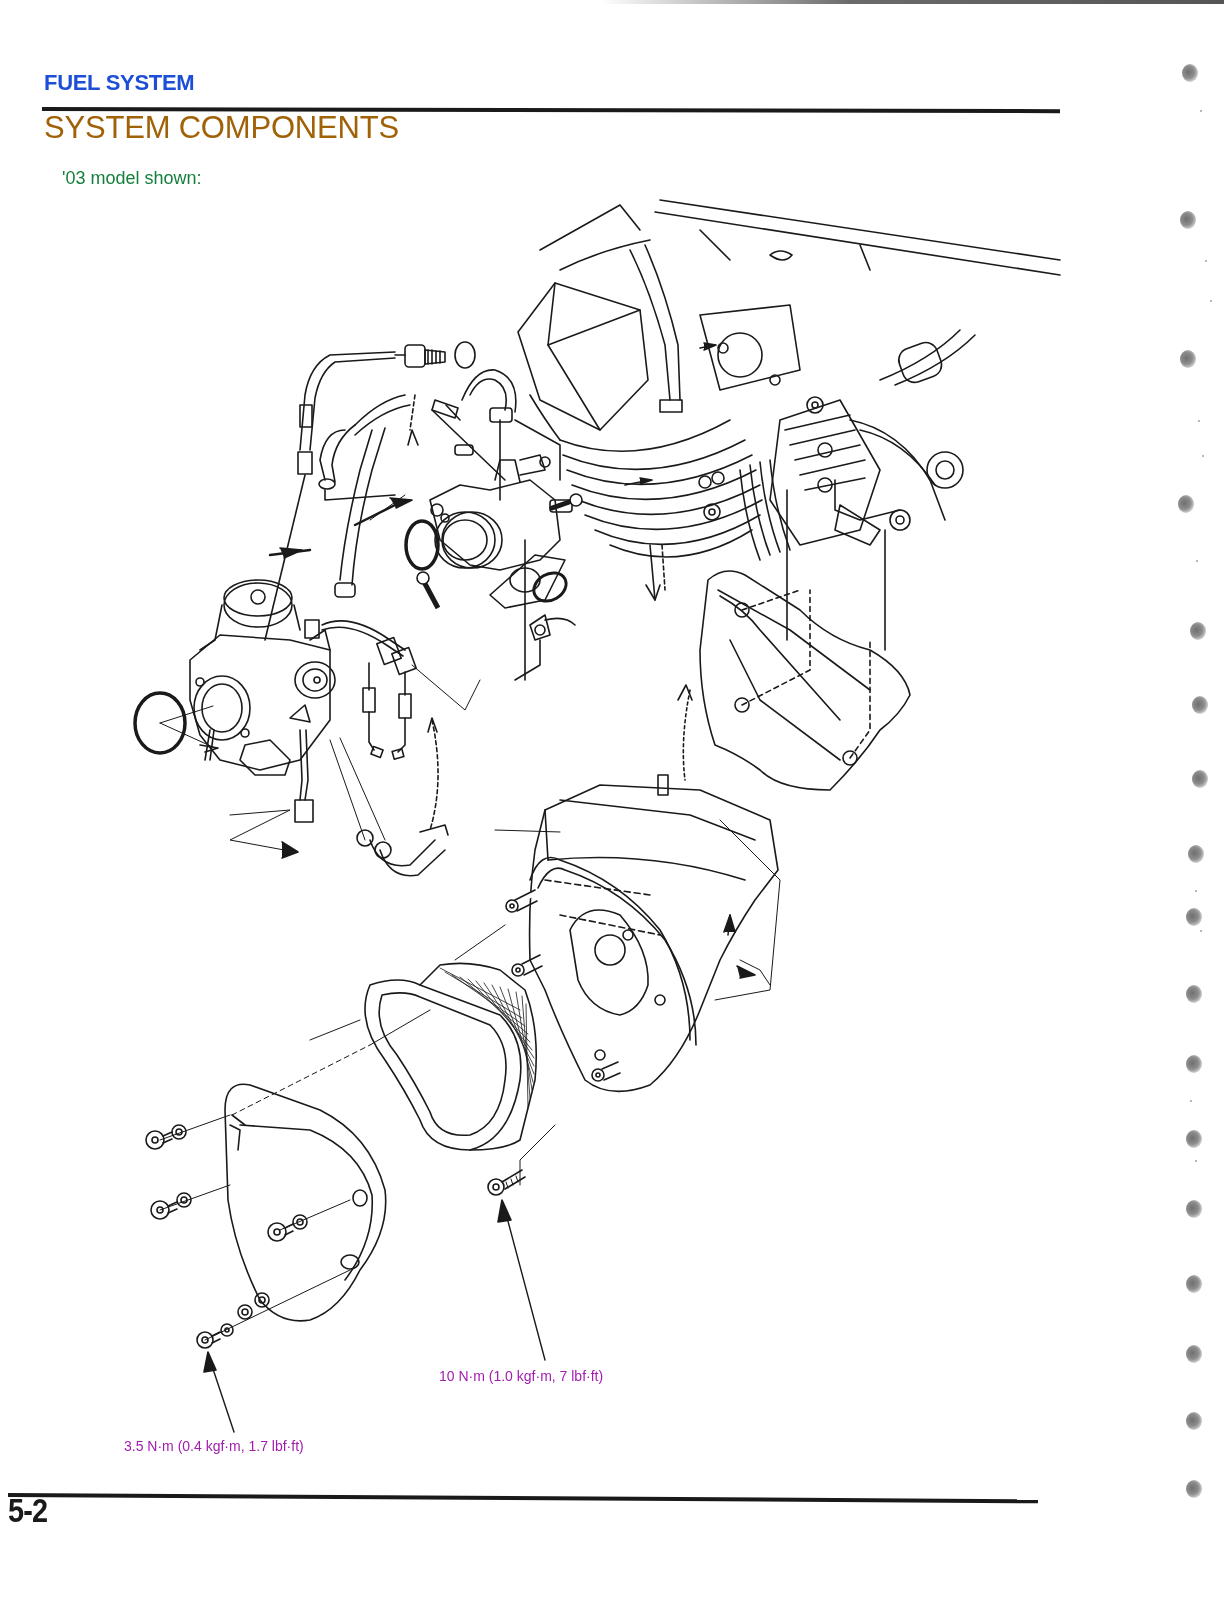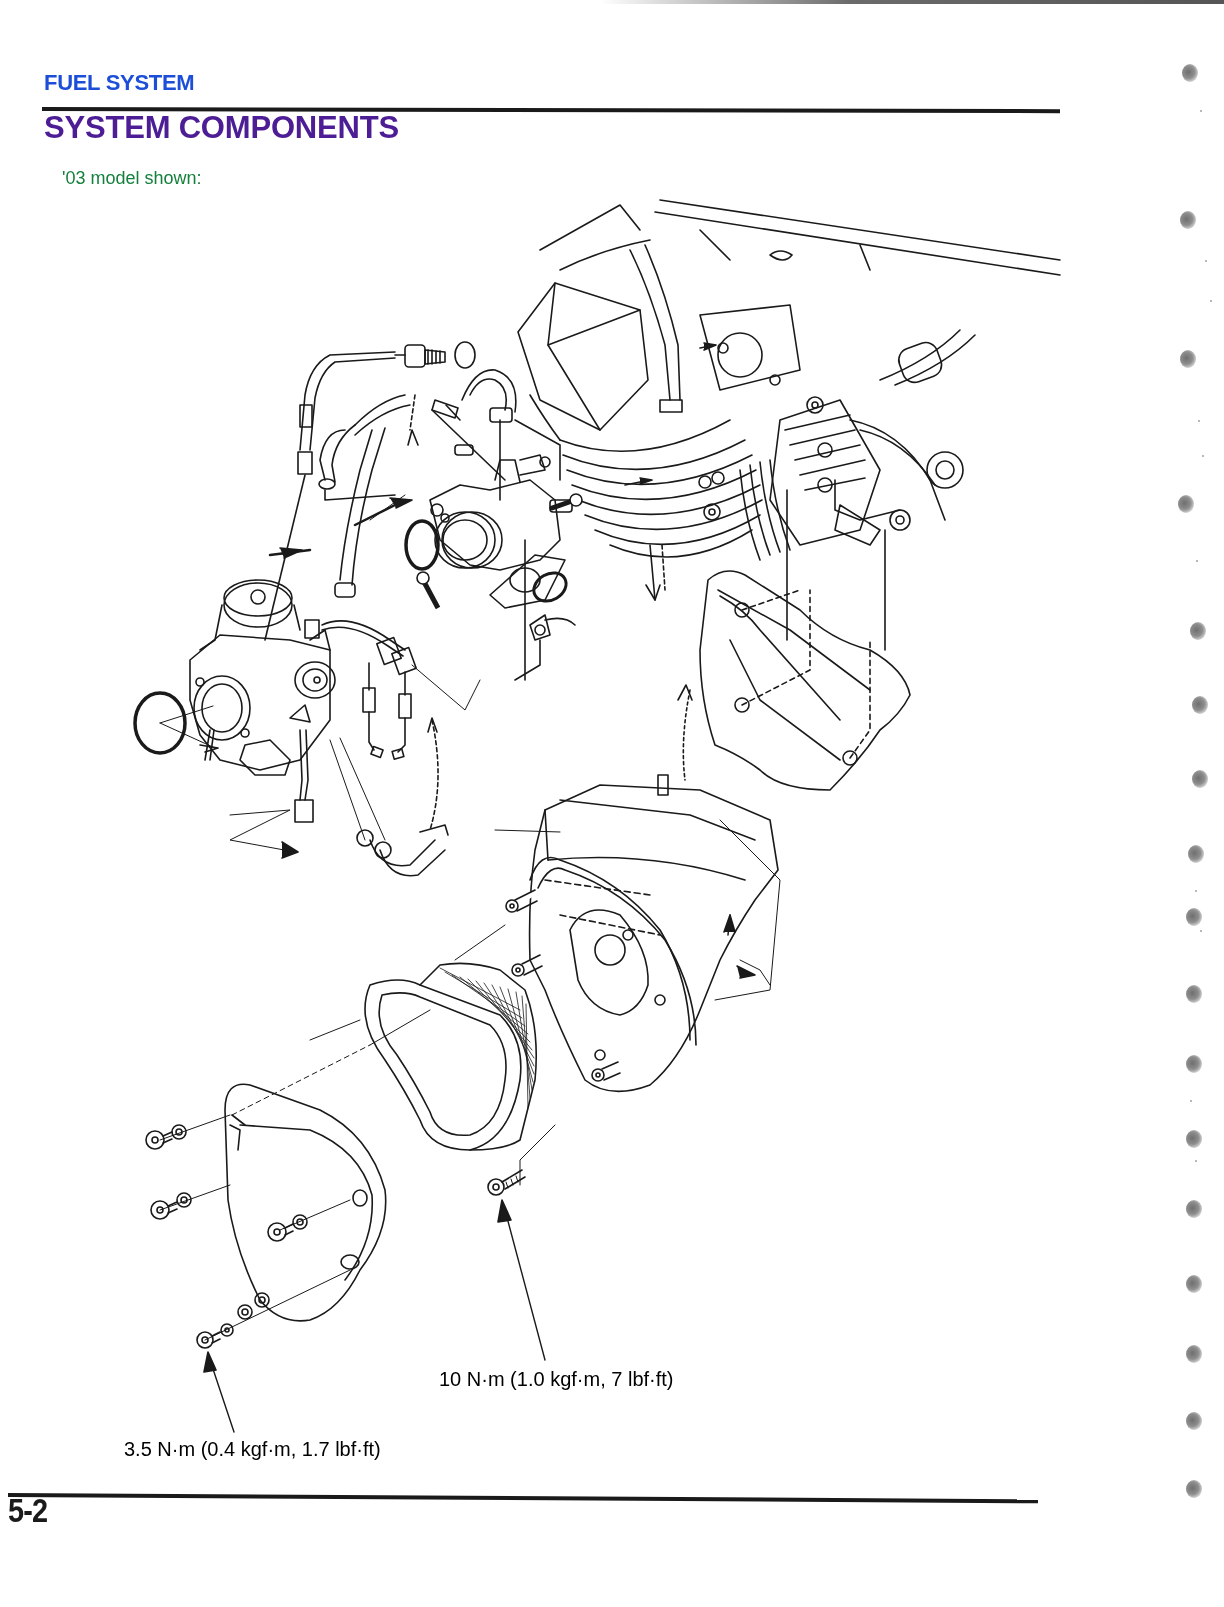--- a/index.html
+++ b/index.html
@@ -4,25 +4,25 @@
 <style>
   html, body { margin: 0; padding: 0; background: #ffffff; }
   body { width: 1224px; height: 1607px; position: relative; overflow: hidden;
          font-family: "Liberation Sans", sans-serif; color: #1a1a1a; }
   .top-edge { position: absolute; left: 600px; top: 0; width: 624px; height: 4px;
               background: linear-gradient(to right, rgba(90,90,90,0) 0%, #6b6b6b 40%, #555 100%); }
   .section-label { position: absolute; left: 44px; top: 70px; font-size: 22px; font-weight: bold;
                    letter-spacing: -0.3px; color: #1d4ed8; }
   .rule-top { position: absolute; left: 42px; top: 107px; width: 1018px; height: 4px;
               background: #1a1a1a; transform: rotate(0.12deg); transform-origin: left center; }
-  .page-title { position: absolute; left: 44px; top: 110px; font-size: 31px; font-weight: bold;
-                letter-spacing: -0.2px; color: #4c1d95; }
+  .page-title { position: absolute; left: 44px; top: 110px; font-size: 31px; font-weight: normal;
+                letter-spacing: -0.2px; color: #a16207; }
   .model-note { position: absolute; left: 62px; top: 168px; font-size: 18px; color: #15803d; }
   .diagram { position: absolute; left: 0; top: 0; width: 1224px; height: 1607px; }
-  .torque { position: absolute; font-size: 20px; color: #000000; white-space: nowrap; }
+  .torque { position: absolute; font-size: 14px; color: #a21caf; white-space: nowrap; }
   .torque-10 { left: 439px; top: 1368px; }
   .torque-35 { left: 124px; top: 1438px; }
   .rule-bottom { position: absolute; left: 8px; top: 1493px; width: 1030px; height: 4px;
                  background: #1a1a1a; transform: rotate(0.35deg); transform-origin: left center; }
   .page-number { position: absolute; left: 8px; top: 1491px; font-size: 34px; font-weight: bold;
                  letter-spacing: -1px; color: #1a1a1a; transform: scaleX(0.85); transform-origin: left; }
   .hole { position: absolute; width: 16px; height: 18px; border-radius: 50%;
           background: radial-gradient(circle at 40% 45%, #6f6f6f 0%, #8e8e8e 45%, rgba(190,190,190,0.4) 80%, rgba(255,255,255,0) 100%); }
   .speck { position: absolute; width: 2px; height: 2px; background: #b8b8b8; }
 </style>

